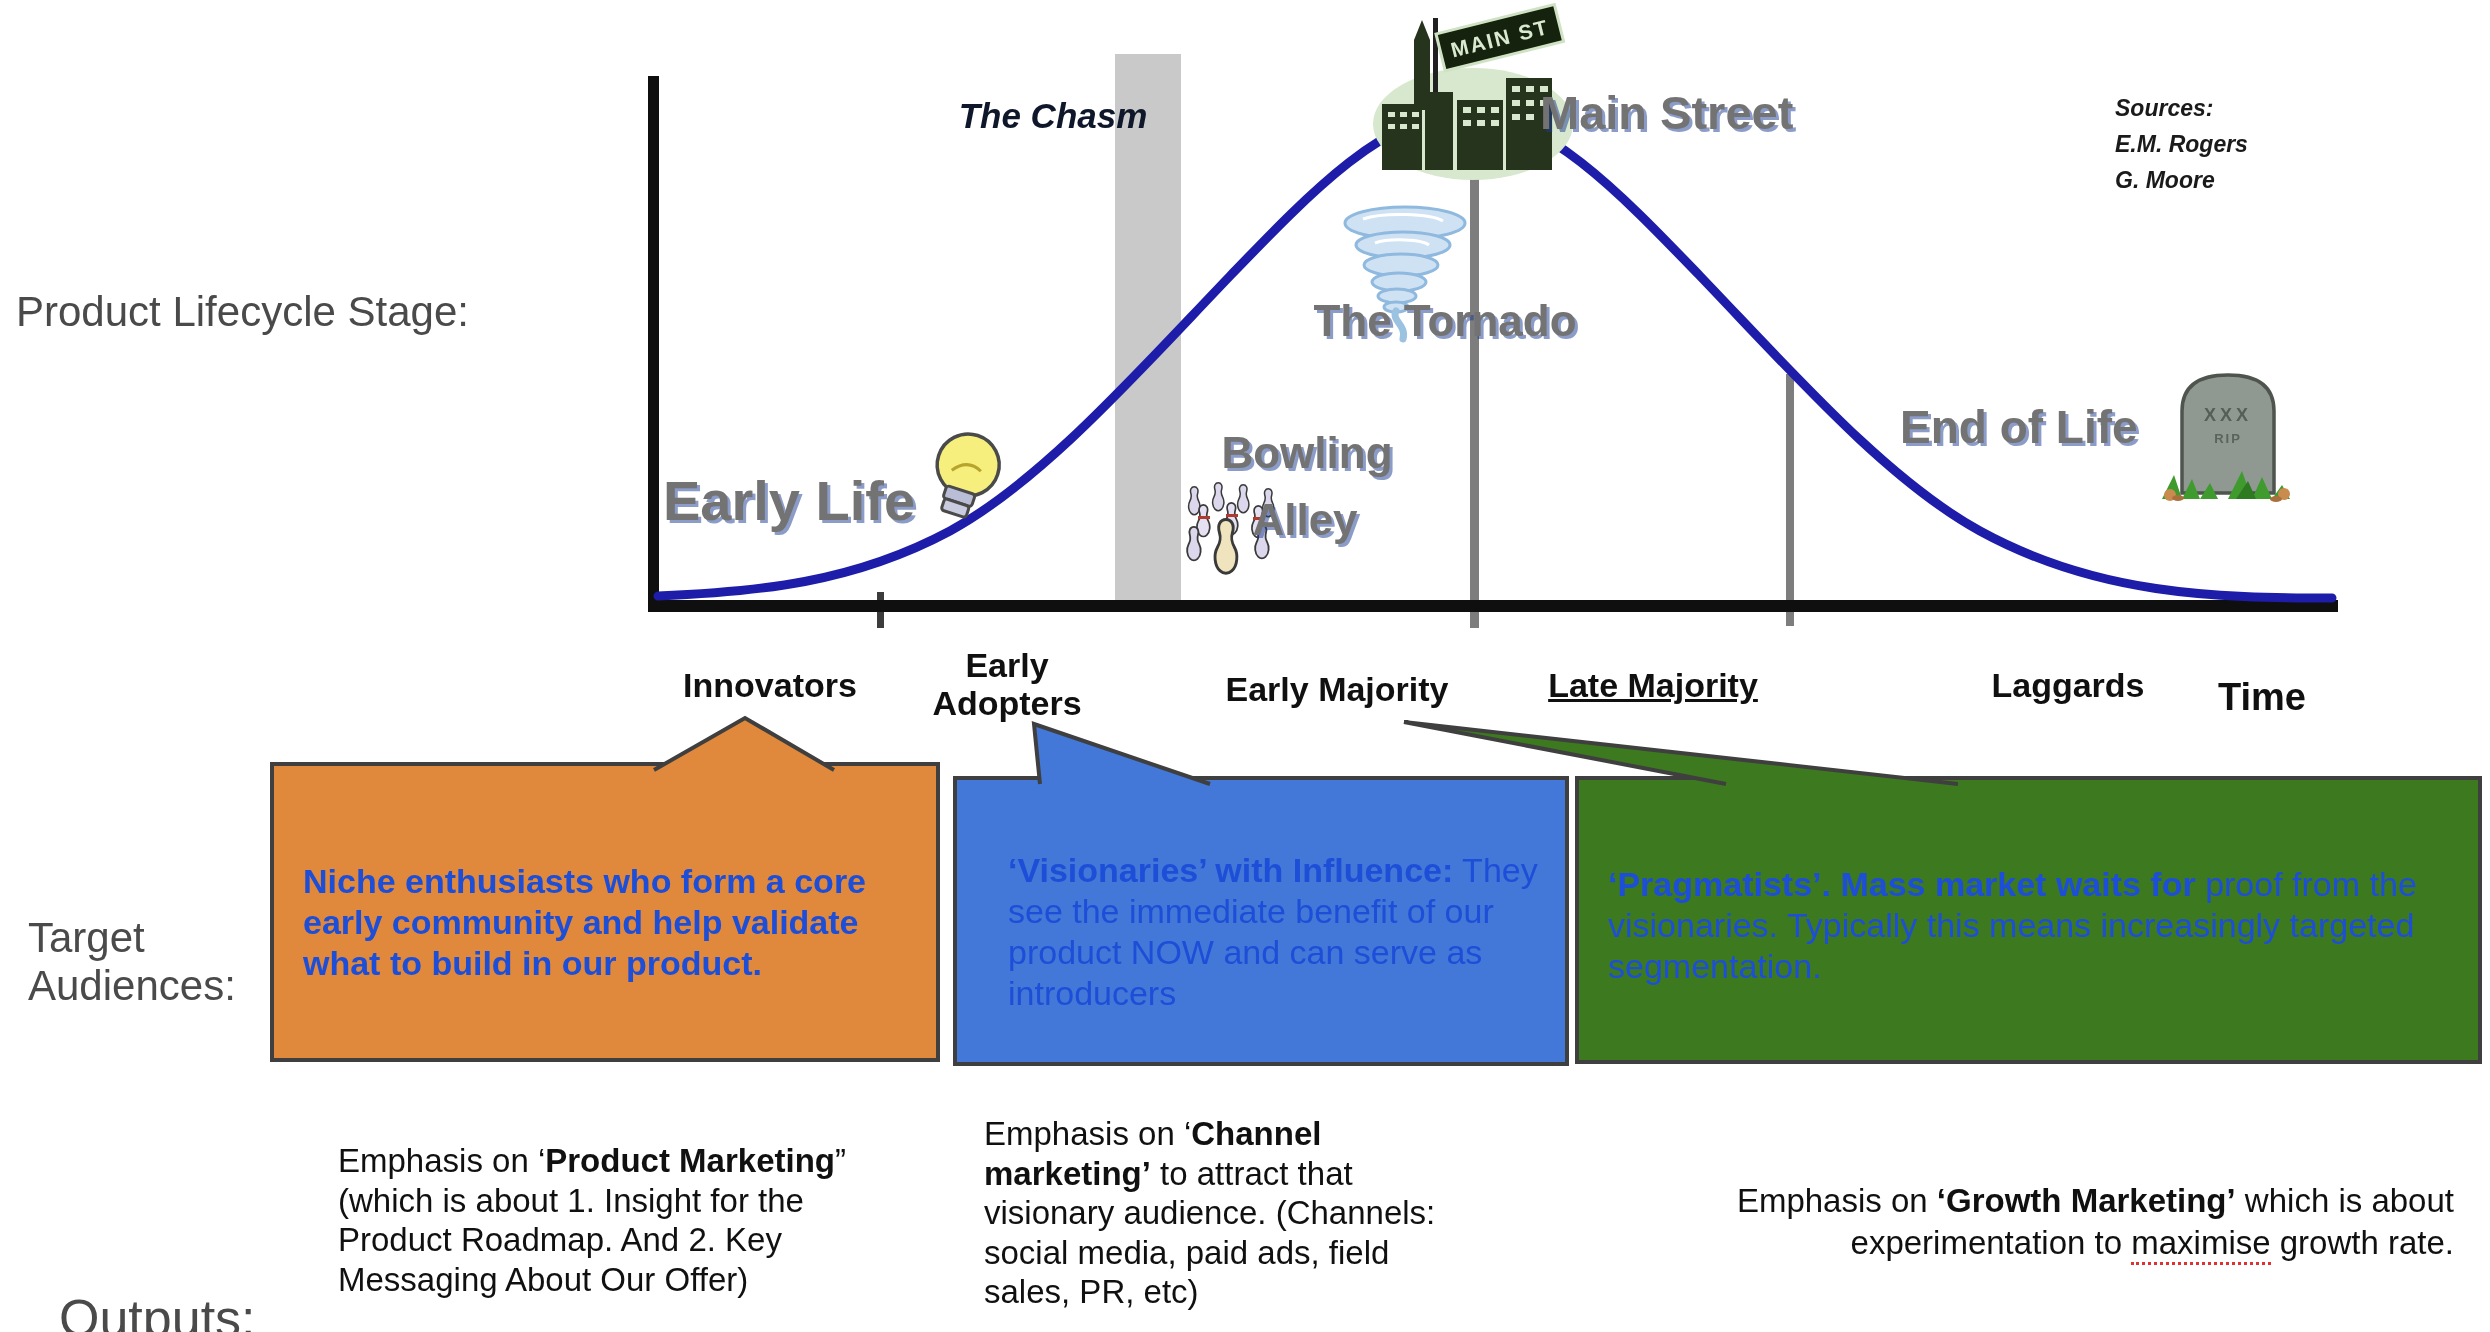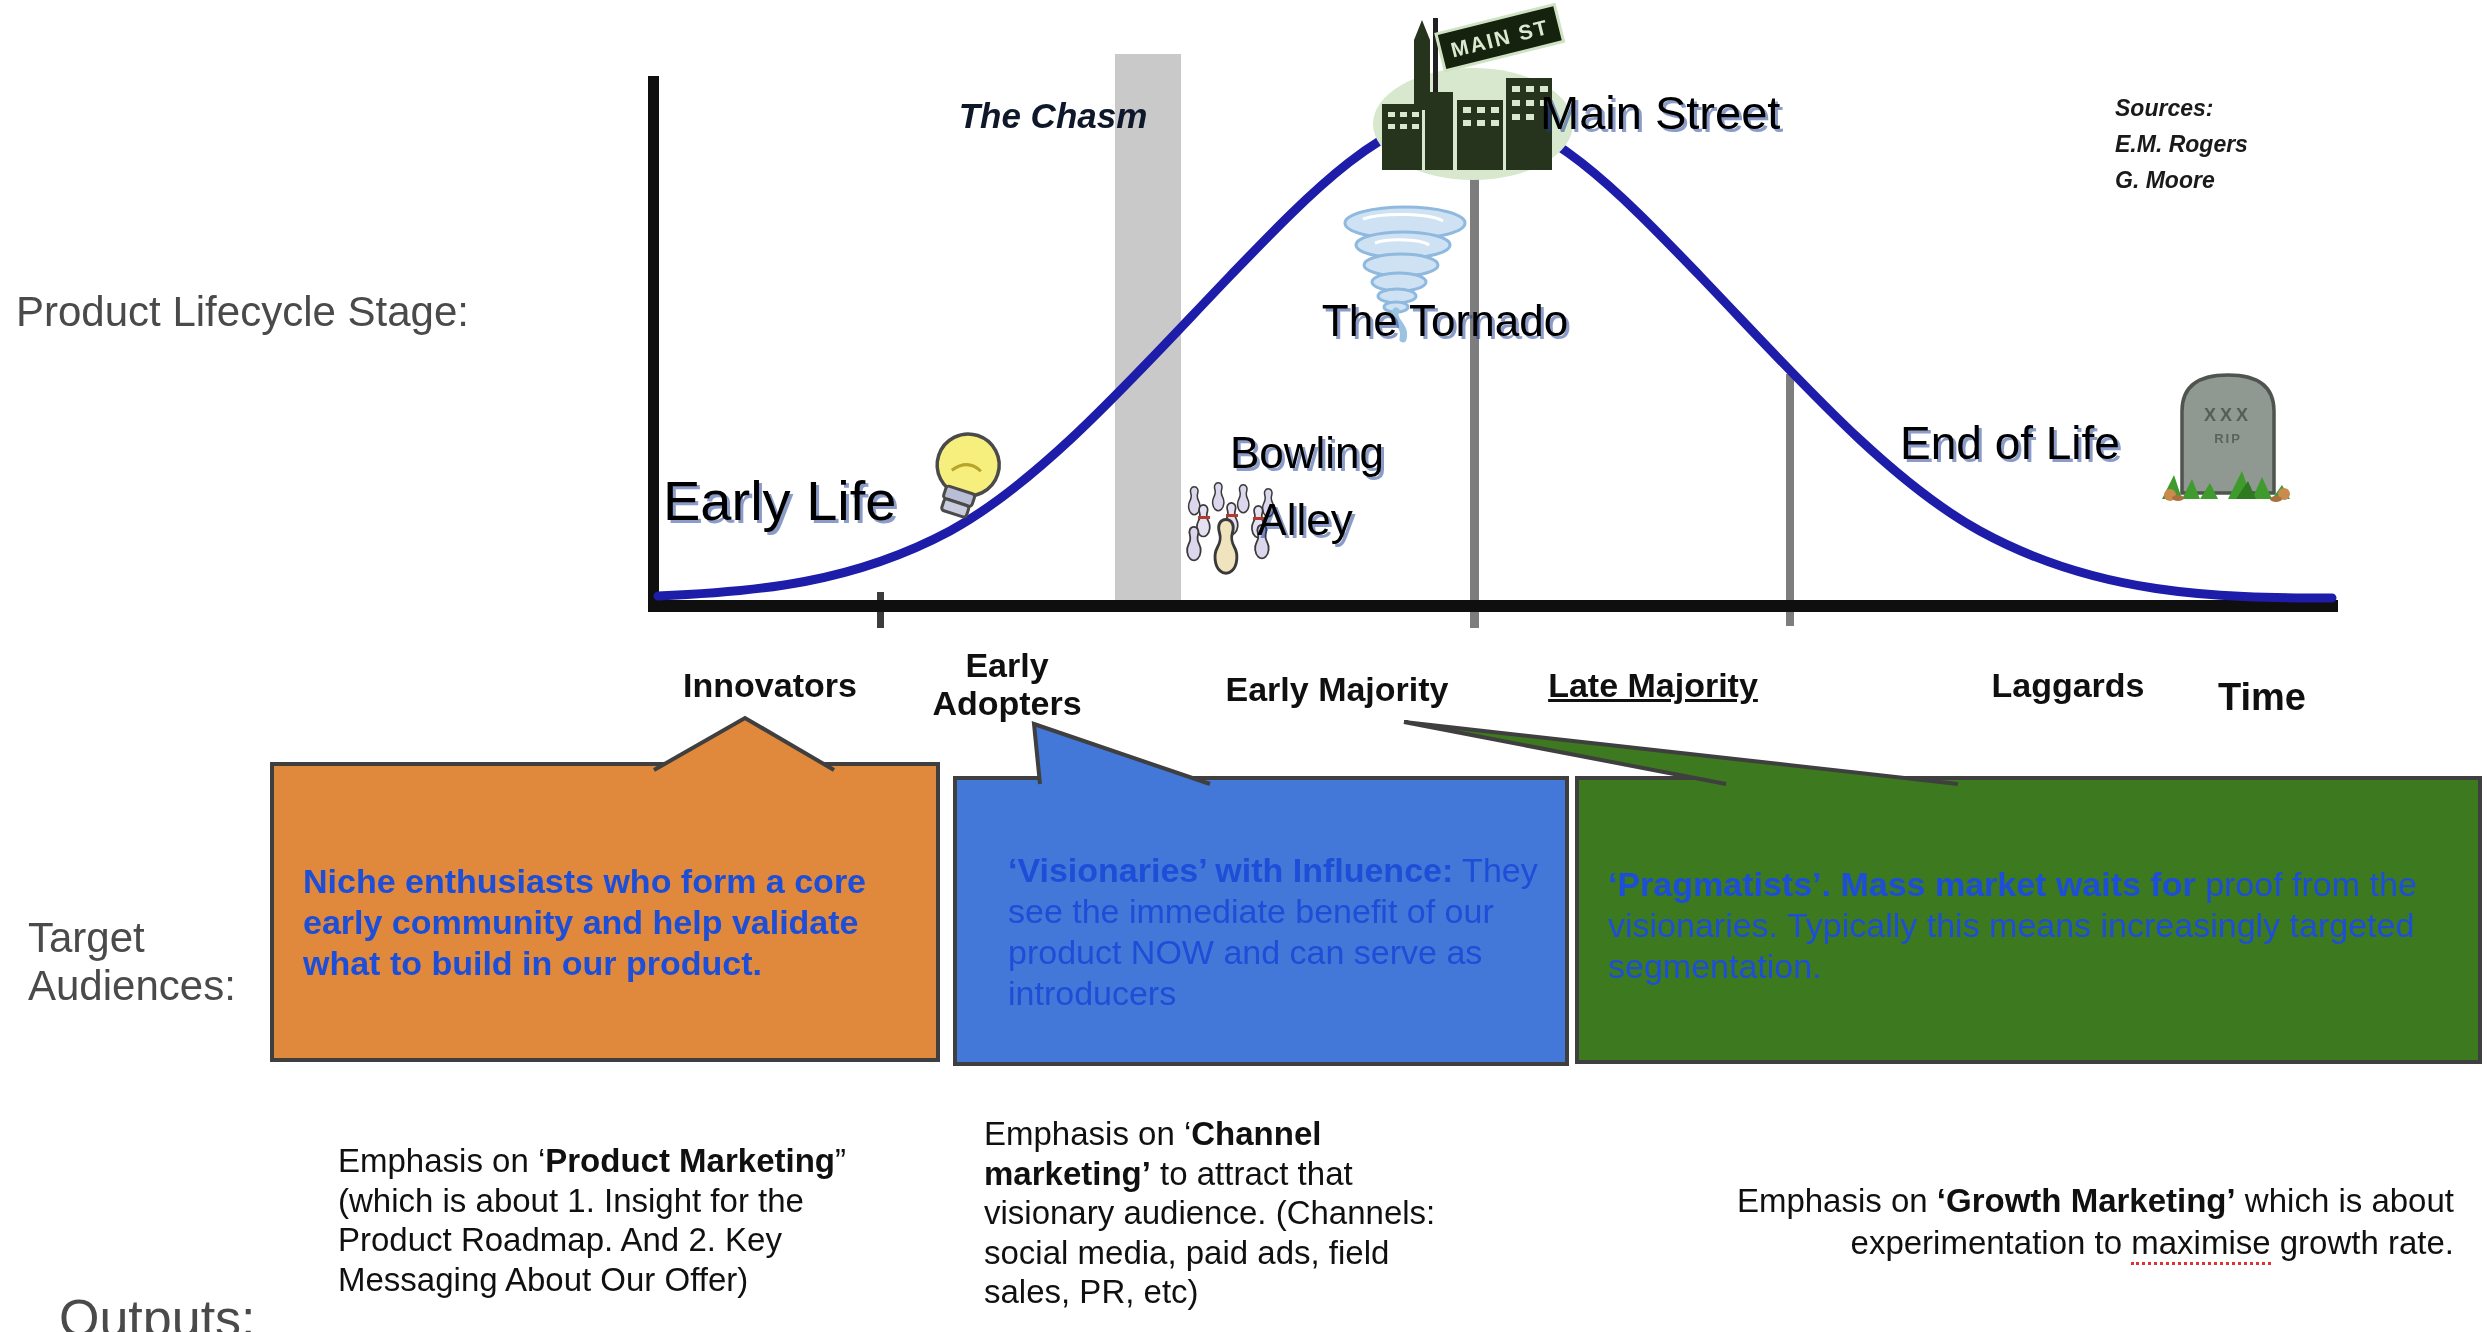--- a/index.html
+++ b/index.html
@@ -13,22 +13,22 @@
   .abs{position:absolute;}
   .ctr{transform:translateX(-50%);text-align:center;}
   svg{display:block;}
 
   
   .row-label{color:#4a4a4a;font-size:42px;line-height:48px;}
   .outputs-label{color:#4a4a4a;font-size:52px;}
 
   
   .bluelabel{
-    color:#000000;
-    font-weight:400;
+    color:#737373;
+    font-weight:700;
     text-shadow:3px 3px 0 rgba(23,58,147,0.50);
     white-space:nowrap;
   }
   .chasm-label{
     color:#0f172a;font-weight:700;font-style:italic;
     font-size:35px;white-space:nowrap;
   }
   .sources{
     color:#1a1a1a;font-style:italic;font-weight:700;
     font-size:23px;line-height:36px;white-space:nowrap;
@@ -206,21 +206,21 @@
     <div>G. Moore</div>
   </div>
 
   <div class="abs bluelabel" style="left:1445px;top:296px;font-size:44px;transform:translateX(-50%);">The Tornado</div>
 
   <div class="abs bluelabel" style="left:663px;top:468px;font-size:56px;">Early Life</div>
 
   <div class="abs bluelabel" style="left:1307px;top:428px;font-size:44px;transform:translateX(-50%);">Bowling</div>
   <div class="abs bluelabel" style="left:1305px;top:495px;font-size:44px;transform:translateX(-50%);">Alley</div>
 
-  <div class="abs bluelabel" style="left:1900px;top:400px;font-size:46px;margin-top:16px;">End of Life</div>
+  <div class="abs bluelabel" style="left:1900px;top:400px;font-size:46px;">End of Life</div>
 
   <div class="abs axis-label ctr" style="left:770px;top:666px;">Innovators</div>
   <div class="abs axis-label ctr" style="left:1007px;top:646px;">
     <div>Early</div>
     <div>Adopters</div>
   </div>
   <div class="abs axis-label ctr" style="left:1337px;top:670px;">Early Majority</div>
   <div class="abs axis-label ctr" style="left:1653px;top:666px;text-decoration:underline;">Late Majority</div>
   <div class="abs axis-label ctr" style="left:2068px;top:666px;">Laggards</div>
   <div class="abs time-label ctr" style="left:2262px;top:636px;margin-top:40px;">Time</div>

